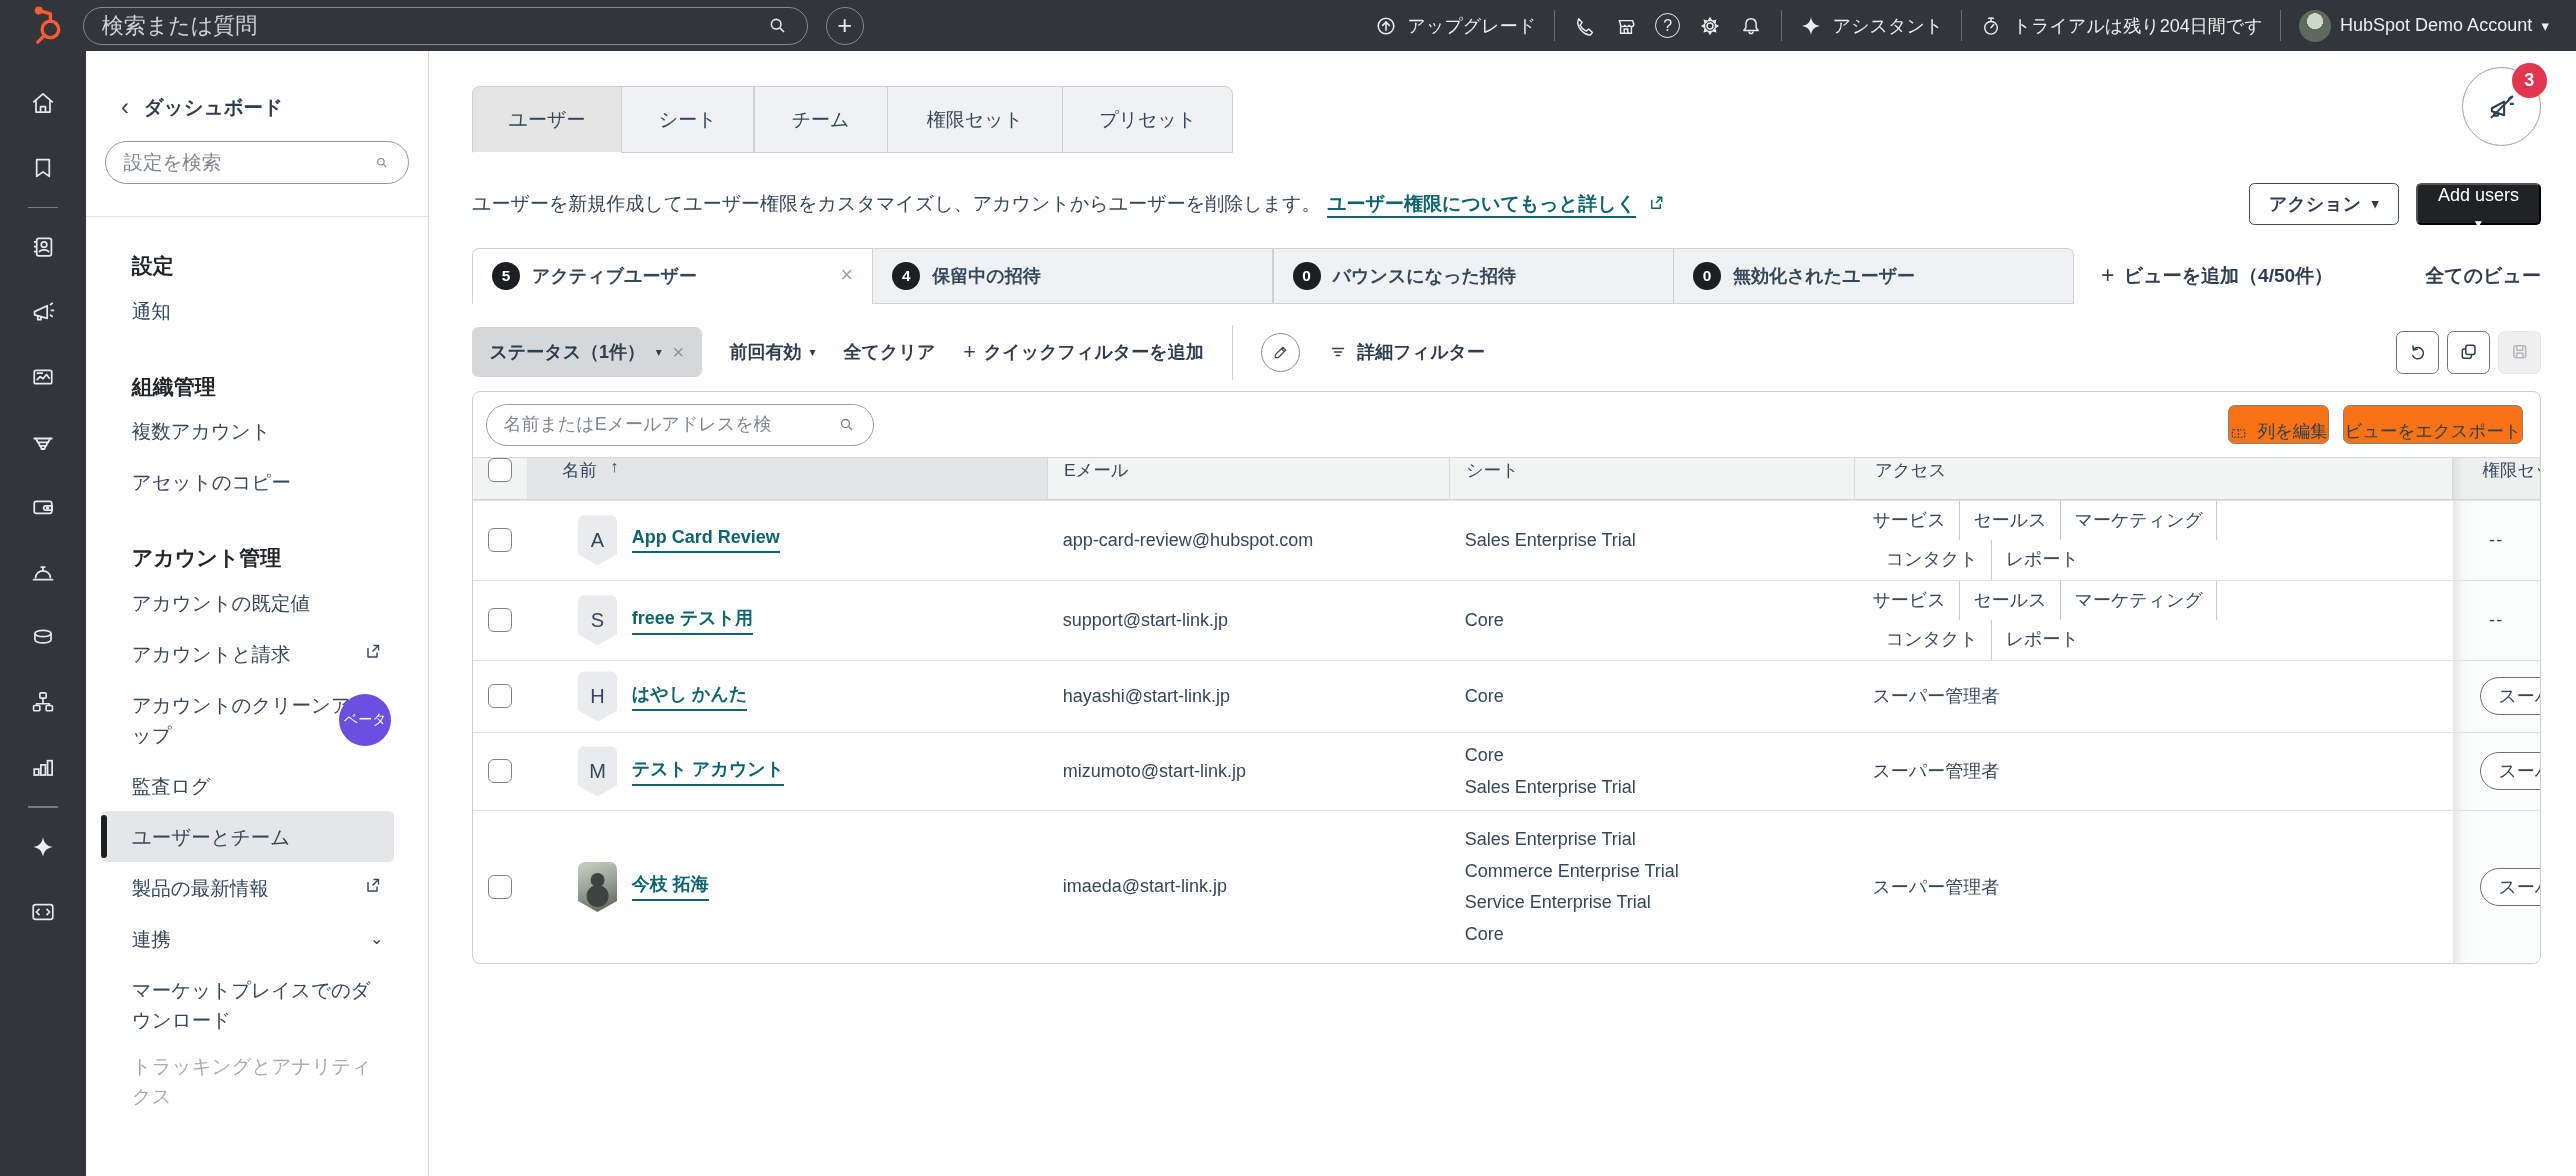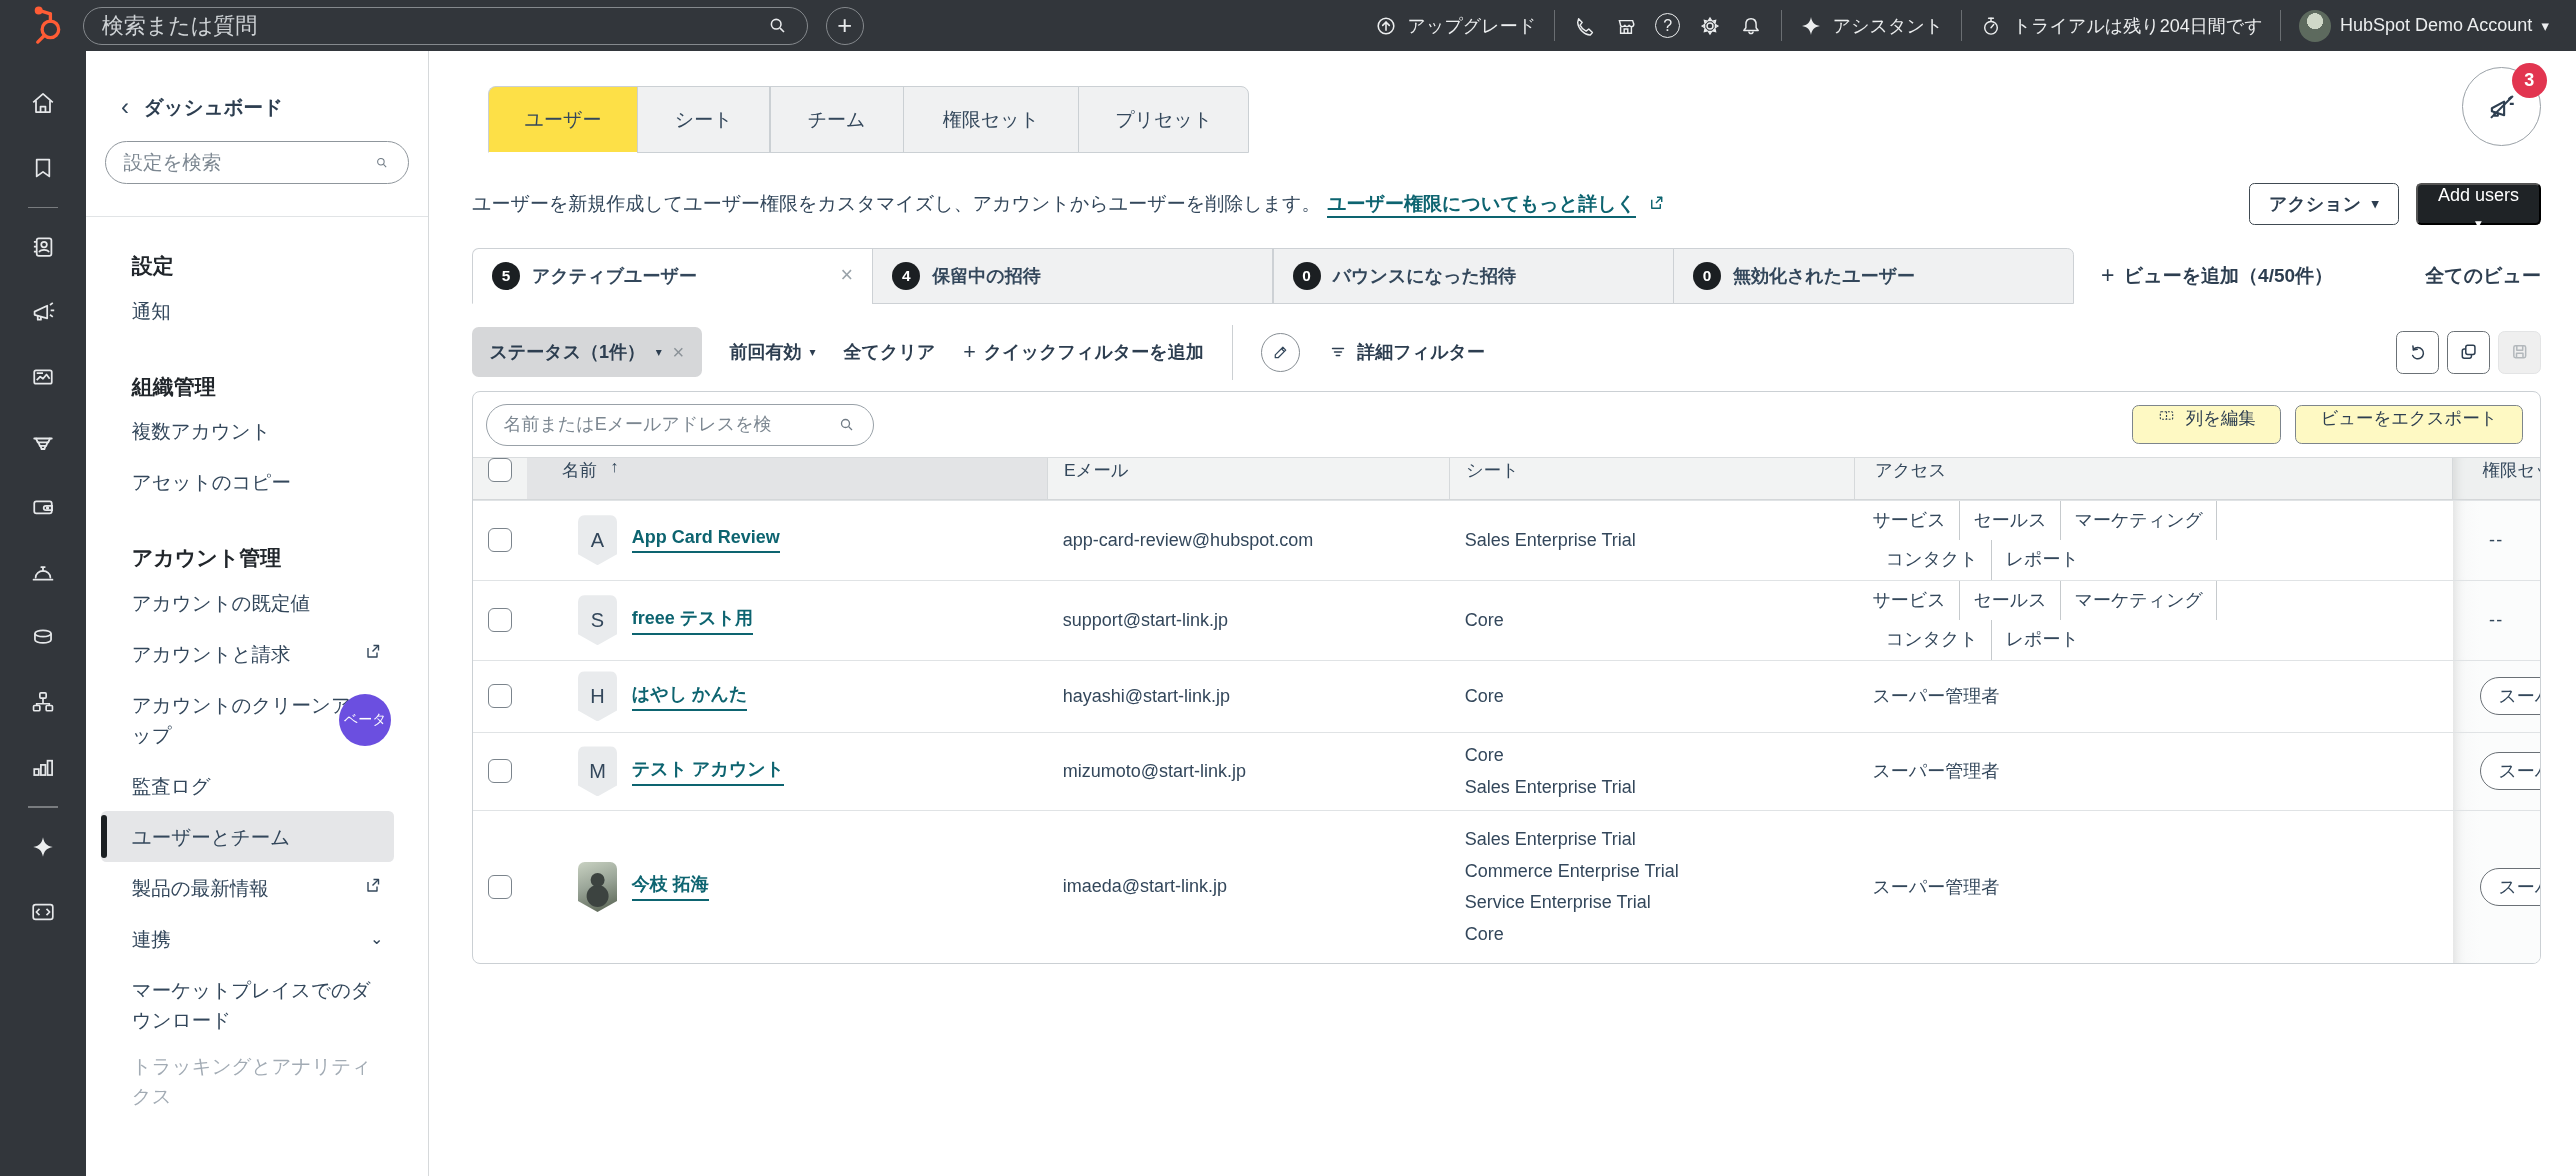--- a/index.html
+++ b/index.html
@@ -59,21 +59,21 @@
   .sn-item.clipped { opacity:.45; }
 
   
   .main { flex:1; position:relative; padding:0 35px 0 43px; overflow:hidden; }
 
   .tabstrip { display:inline-flex; margin-top:35px; }
   .ptab { height:67px; display:flex; align-items:center; justify-content:center; font-size:19px; color:#33475b;
     background:#f0f1f2; border:0.7px solid #cbd0d4; margin-left:-0.7px; padding:0 6.7px; }
   .ptab:first-child { border-top-left-radius:8px; border-bottom-left-radius:1.3px; margin-left:0; }
   .ptab:last-child { border-top-right-radius:8px; }
-  .ptab.active { background:#fde047; border-bottom-color:#fff;margin-left:16px; }
+  .ptab.active { background:#e5e5e5; border-bottom-color:#fff; }
   .w-user{width:150px}.w-seat{width:133px}.w-team{width:134px}.w-perm{width:176px}.w-preset{width:171px}
 
   .announce { position:absolute; top:16px; right:35px; width:79px; height:79px; border:1.3px solid #9aa1a7;
     border-radius:50%; background:#fff; display:flex; align-items:center; justify-content:center; }
   .announce svg { width:35px; height:35px; }
   .announce .badge { position:absolute; top:-5.4px; right:-6.7px; min-width:35px; height:35px; border-radius:50%;
     background:#e23550; color:#fff; font-size:18px; font-weight:700; display:flex; align-items:center; justify-content:center; }
 
   .descrow { margin-top:29.5px; display:flex; align-items:center; }
   .desc { font-size:19px; color:#33475b; }
@@ -119,22 +119,22 @@
   .iconbtn.disabled { border-color:#e3e4e5; background:#efefef; }
 
   
   .card { margin-top:9.4px; border:0.7px solid #cbd0d4; border-radius:8px; overflow:hidden; background:#fff; }
   .cardtop { display:flex; align-items:center; padding:12px 17.4px 10.7px 13.4px; }
   .csearch { width:388px; height:42px; border:1.3px solid #99a1a8; border-radius:21.5px;
     display:flex; align-items:center; padding:0 16px; }
   .csearch input { flex:1; border:none; outline:none; font-size:18px; color:#0f766e; background:transparent; }
   .csearch input::placeholder { color:#7c8791; }
   .ctbtns { margin-left:auto; display:flex; gap:14.8px; }
-  .btn-sm { height:39px; border:1.3px solid #7d858c; border-radius:6.7px; background:#fef9c3; color:#2d3e50;
-    font-size:17.4px; display:flex; align-items:flex-start; gap:9.4px; padding:0 24px; }
+  .btn-sm { height:39px; border:1.3px solid #7d858c; border-radius:6.7px; background:#f97316; color:#2d3e50;
+    font-size:17.4px; display:flex; align-items:flex-end; gap:9.4px; padding:0 0; }
   .btn-sm svg { width:19px; height:19px; }
 
   .trow { display:grid; grid-template-columns:54px 521px 402px 405px 598px minmax(81px,1fr); }
   .trow.head { background:#f2f3f3; border-top:0.7px solid #d9dcde; border-bottom:0.7px solid #d4d7d9; height:43px; }
   .hc { display:flex; align-items:flex-start; font-size:17.4px; color:#33475b; border-right:0.7px solid #d6d9db; }
   .hc:last-child { border-right:none; }
   .hc.name { background:#e3e4e6; padding-left:35px; gap:13.4px; }
   .hc.cb { justify-content:center; border-right:none; }
   .hc.em,.hc.st { padding-left:16px; }
   .hc.ac { padding-left:20px; }

